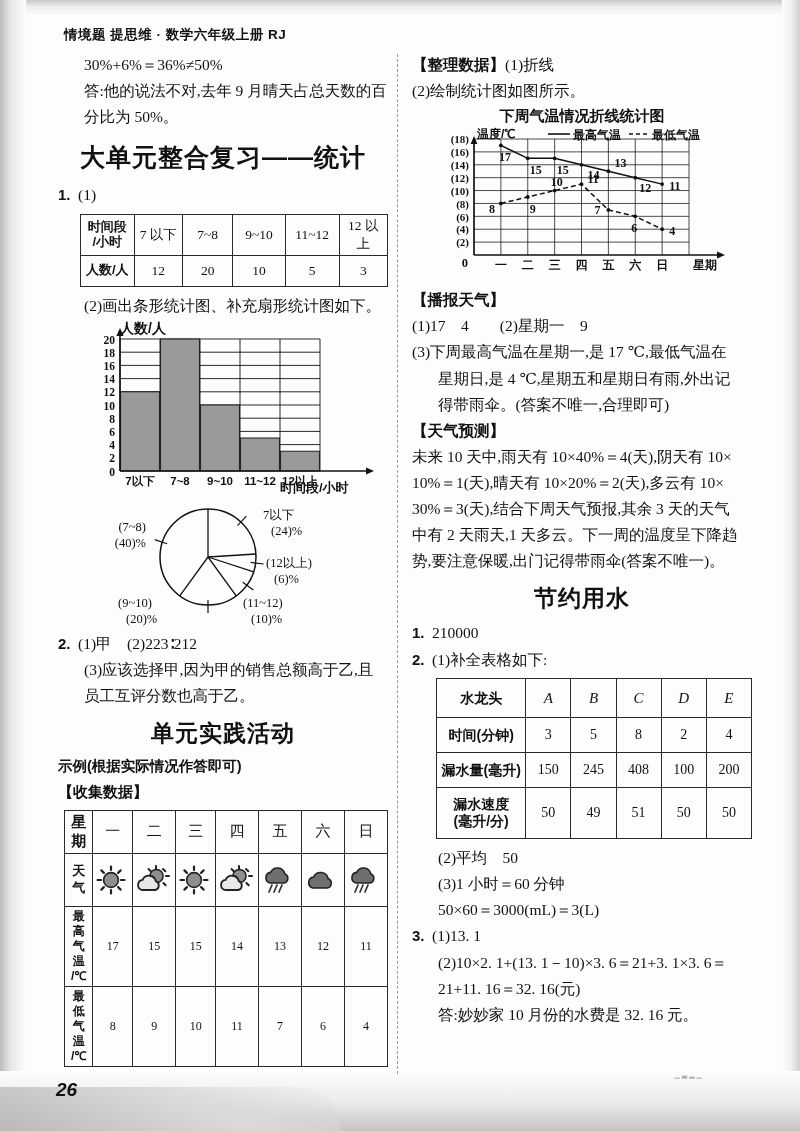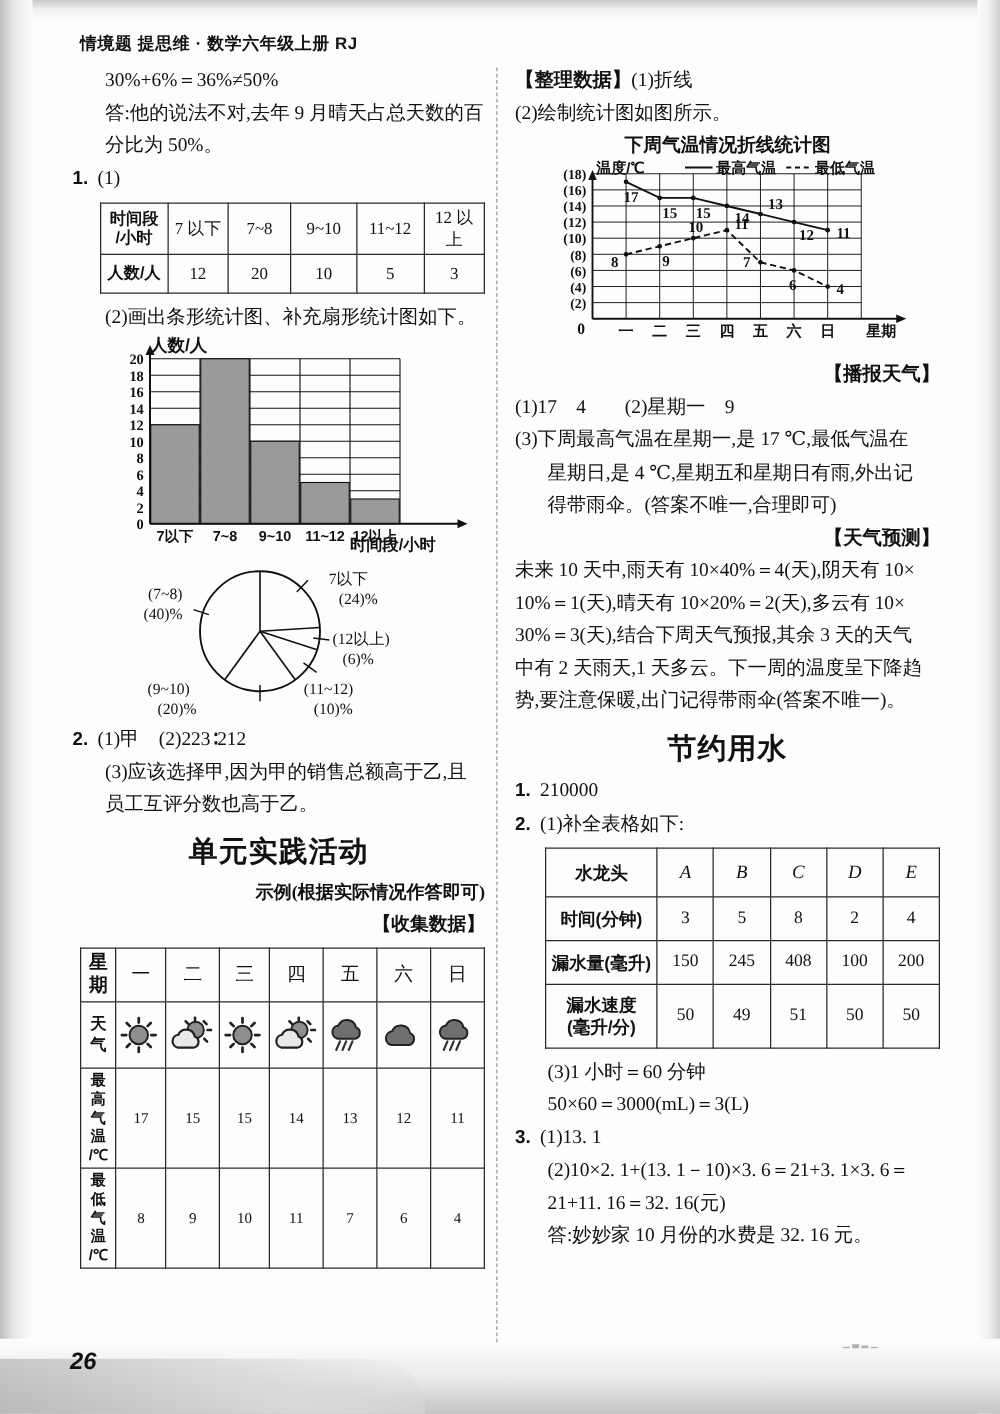--- a/index.html
+++ b/index.html
@@ -37,21 +37,21 @@
 
   .secTitle{font-size:25px;font-weight:bold;text-align:center;
      margin:12px 0 8px 0;letter-spacing:1px;
      font-family:"Liberation Sans",sans-serif;}
   .secTitle2{font-size:23px;font-weight:bold;text-align:center;
      margin:10px 0 6px 0;letter-spacing:1px;
      font-family:Liberation Serif, serif;}
 
   .qnum{font-weight:bold;font-family:"Liberation Sans",sans-serif;
      font-size:15px;display:inline-block;width:20px;}
-  .bk{font-weight:bold;font-family:Liberation Serif, serif;text-align:right;}
+  .bk{font-weight:bold;font-family:Liberation Sans, sans-serif;}
 
   
   table.tb{border-collapse:collapse;font-size:14px;margin:6px 0 6px 0;}
   table.tb td{border:1px solid #2a2a2a;text-align:center;padding:2px 3px;
      font-family:"Liberation Serif",serif;}
   table.tb td.hd{font-weight:bold;font-family:"Liberation Sans",sans-serif;
      font-size:13.5px;}
 
   
   #t1{margin-left:22px;}
@@ -94,20 +94,21 @@
   <div class="corner-bl"></div>
 
   <div class="header">情境题 提思维 · 数学六年级上册 RJ</div>
   <div class="divider"></div>
 
   <div class="col colL">
     <div class="line hang">30%+6%＝36%≠50%</div>
     <div class="line hang">答:他的说法不对,去年 9 月晴天占总天数的百</div>
     <div class="line hang">分比为 50%。</div>
 
+    <div class="secTitle">大单元整合复习——统计</div>
 
     <div class="line">
       <span class="qnum">1.</span><span>(1)</span>
     </div>
 
     <table class="tb" id="t1">
       <tbody>
           <tr>
         <td class="c0 hd"><span style="white-space:pre-line">时间段
 /小时</span></td>
@@ -470,20 +471,21 @@
 (毫升/分)</span></td>
         <td class="c">50</td>
         <td class="c">49</td>
         <td class="c">51</td>
         <td class="c">50</td>
         <td class="c">50</td>
       </tr>
     </tbody>
       </table>
 
+    <div class="line hang">(2)平均　50</div>
     <div class="line hang">(3)1 小时＝60 分钟</div>
     <div class="line hang">50×60＝3000(mL)＝3(L)</div>
 
     <div class="line">
       <span class="qnum">3.</span><span>(1)13. 1</span>
     </div>
     <div class="line hang">(2)10×2. 1+(13. 1－10)×3. 6＝21+3. 1×3. 6＝</div>
     <div class="line hang">21+11. 16＝32. 16(元)</div>
     <div class="line hang">答:妙妙家 10 月份的水费是 32. 16 元。</div>
   </div>

